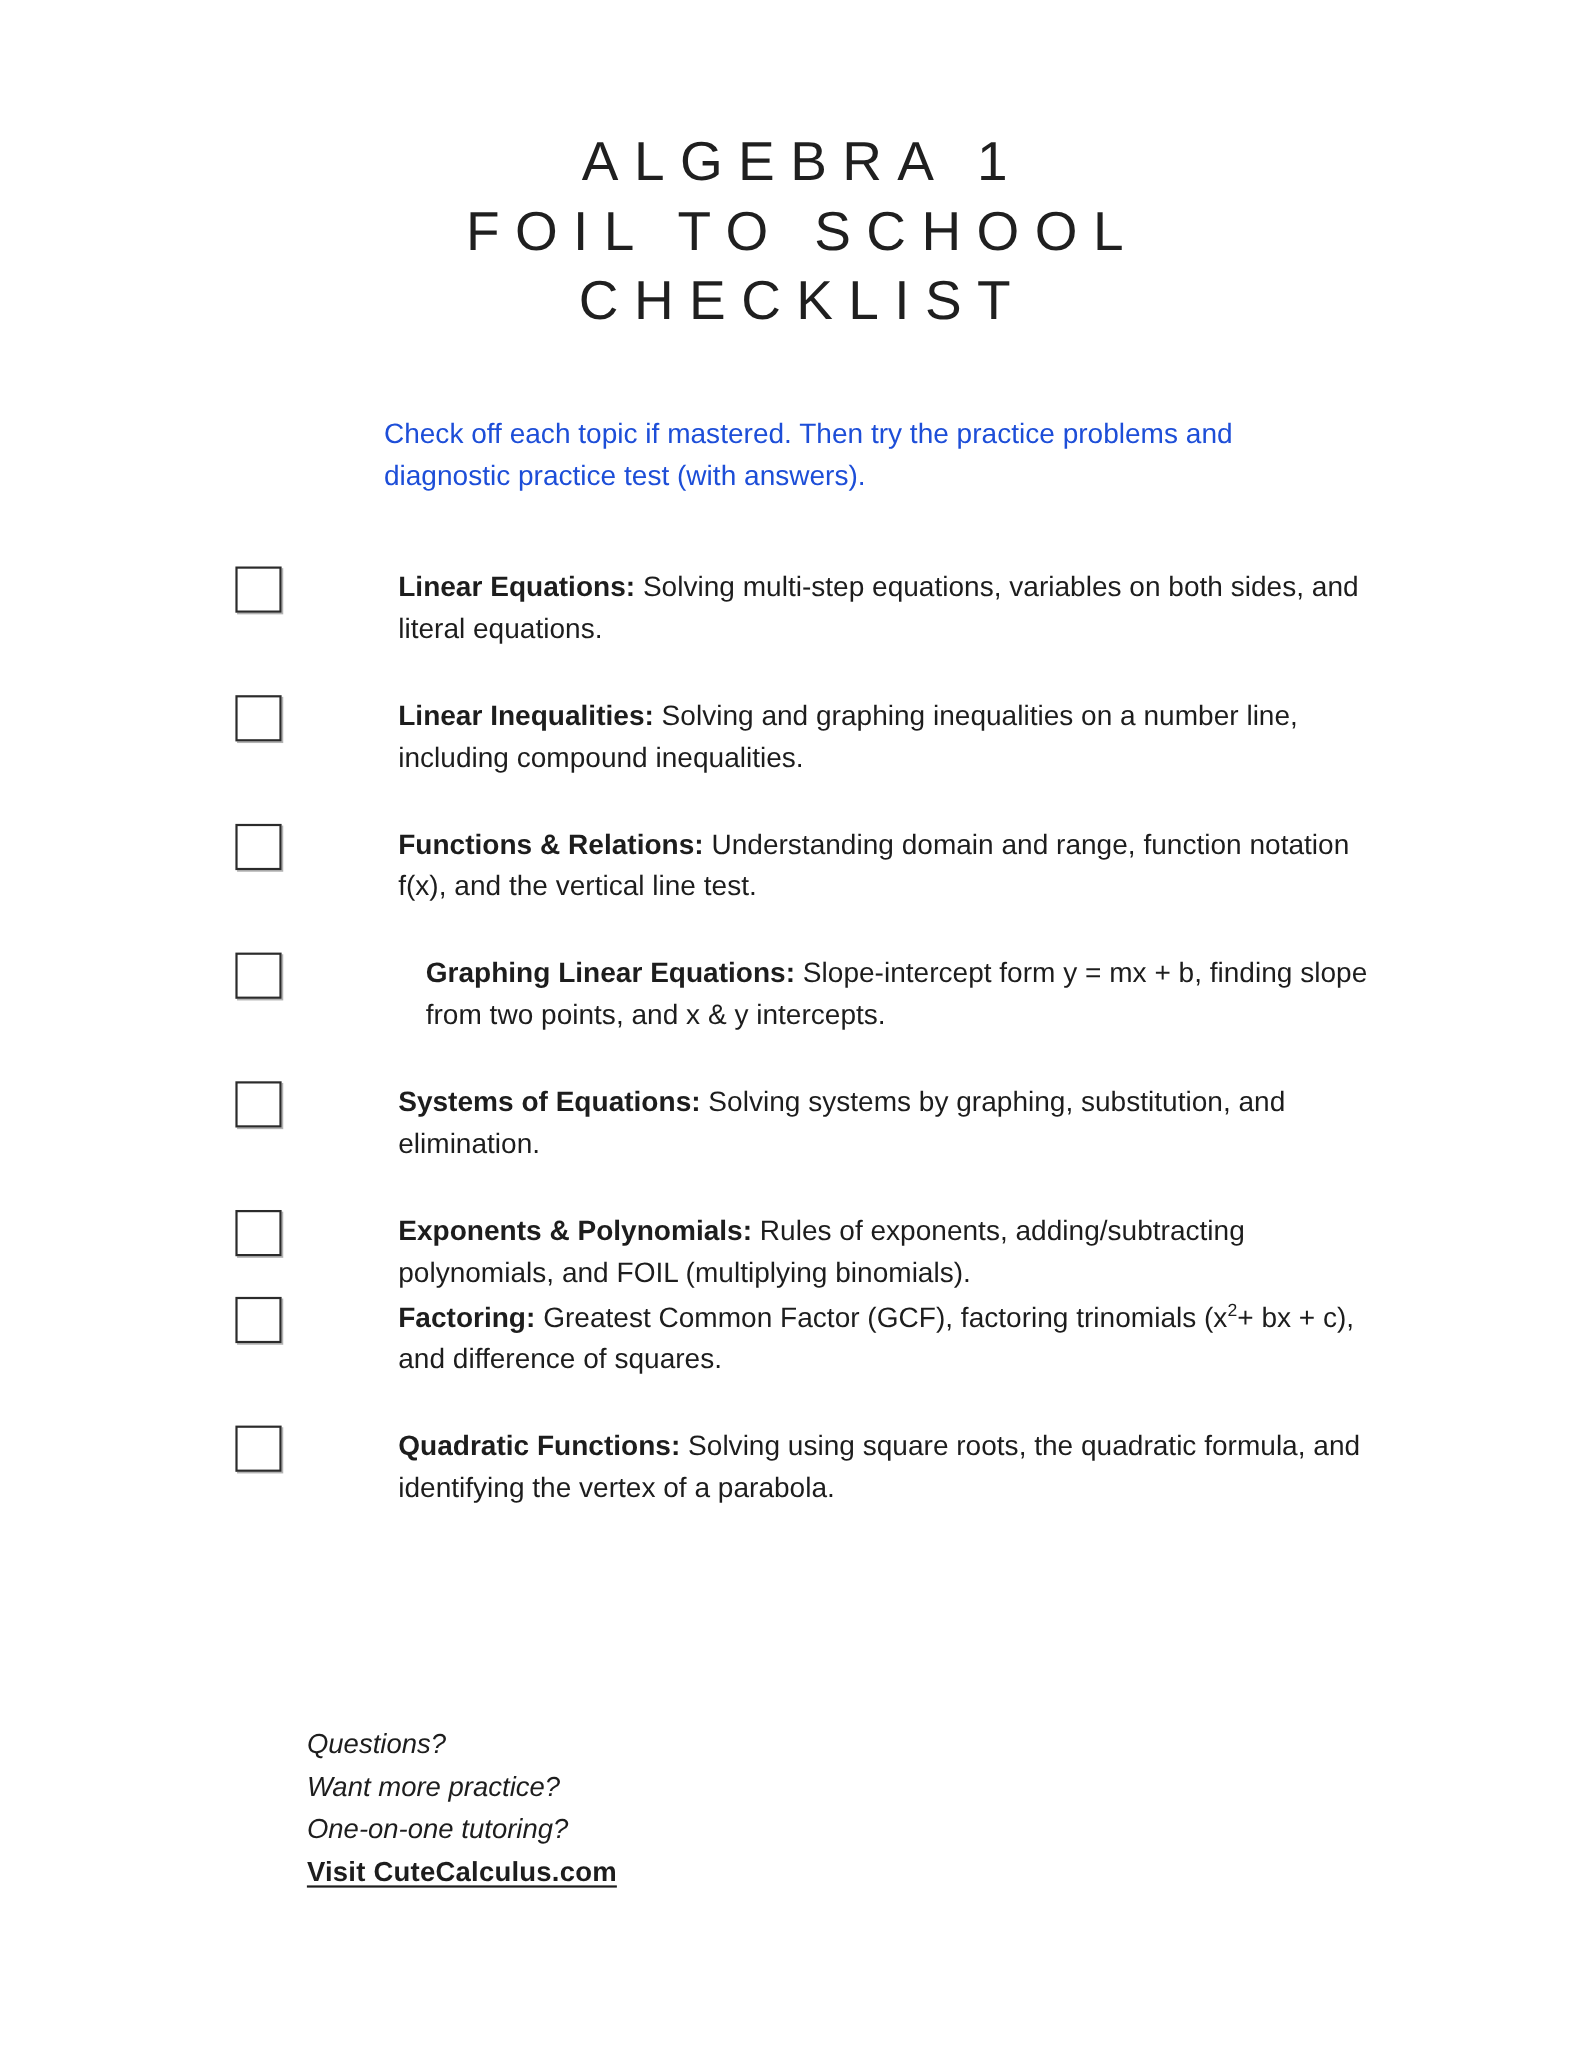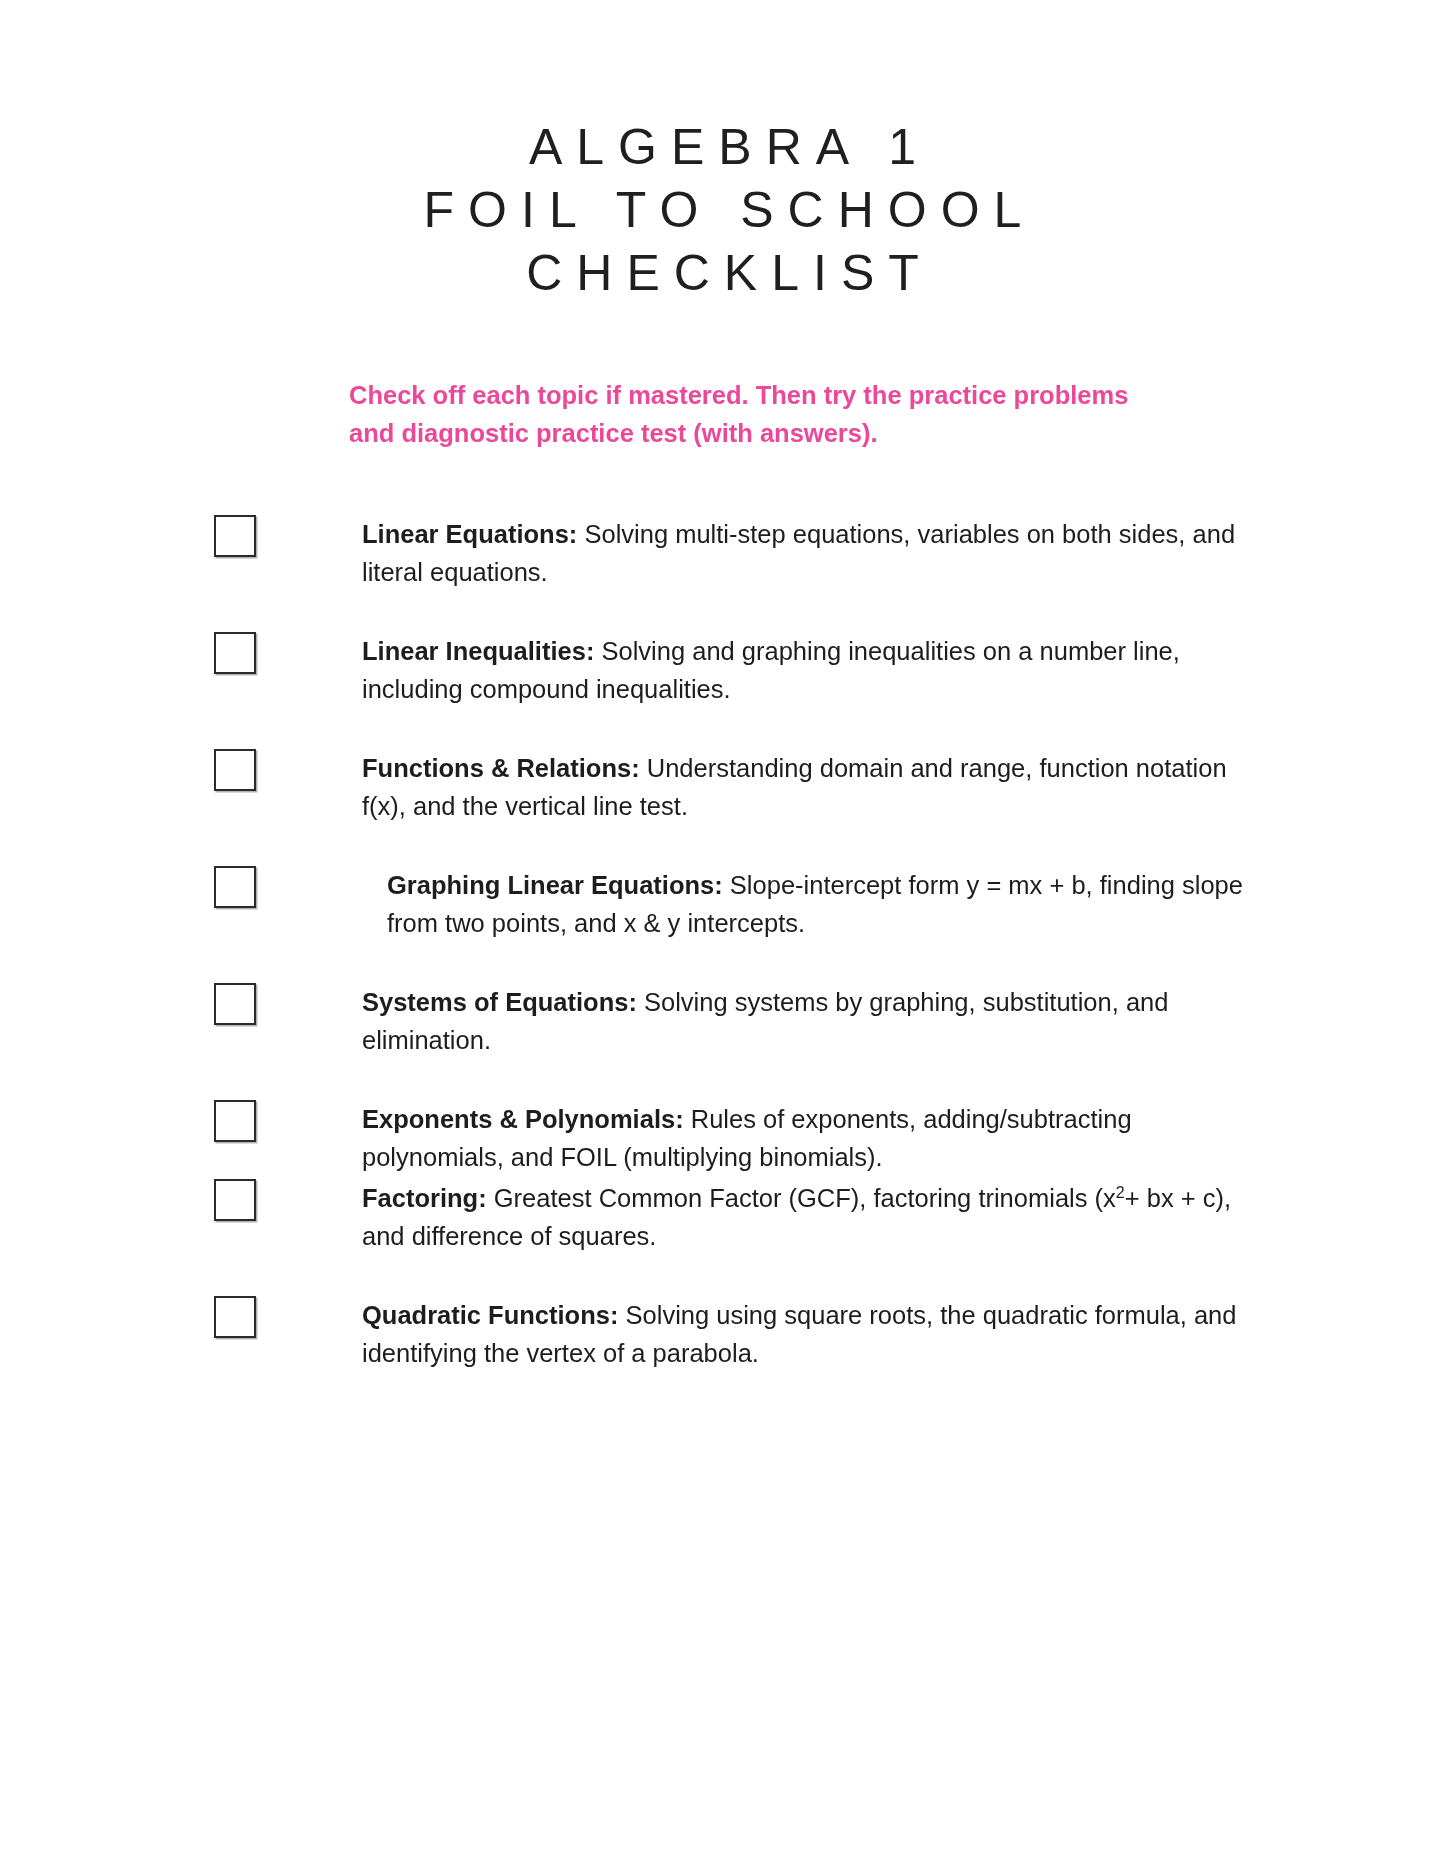--- a/index.html
+++ b/index.html
@@ -38,22 +38,22 @@
     text-indent: 14px; 
     white-space: nowrap;
   }
 
   
   .intro {
     margin: 71px 0 0 349px;
     width: 830px;
     font-size: 25.5px;
     line-height: 38px;
-    font-weight: 700;
-    color: #ec4899;
+    font-weight: 400;
+    color: #1d4ed8;
   }
 
   
   .checklist {
     margin-top: 63px;
     padding-left: 36px;
   }
   .row {
     display: flex;
     align-items: flex-start;
@@ -177,14 +177,23 @@
 
     <div class="row" style="margin-top:41px;">
       <div class="checkbox"></div>
       <div class="row-text">
         <b>Quadratic Functions:</b><span> Solving using square roots, the quadratic formula, and identifying the vertex of a parabola.</span>
       </div>
     </div>
 
   </div>
 
+  <div class="footer">
+    <div class="footer-text">
+      <div>Questions?</div>
+      <div>Want more practice?</div>
+      <div>One-on-one tutoring?</div>
+      <div class="footer-link">Visit CuteCalculus.com</div>
+    </div>
+
+  </div>
 
 </div>
 
 </body></html>

